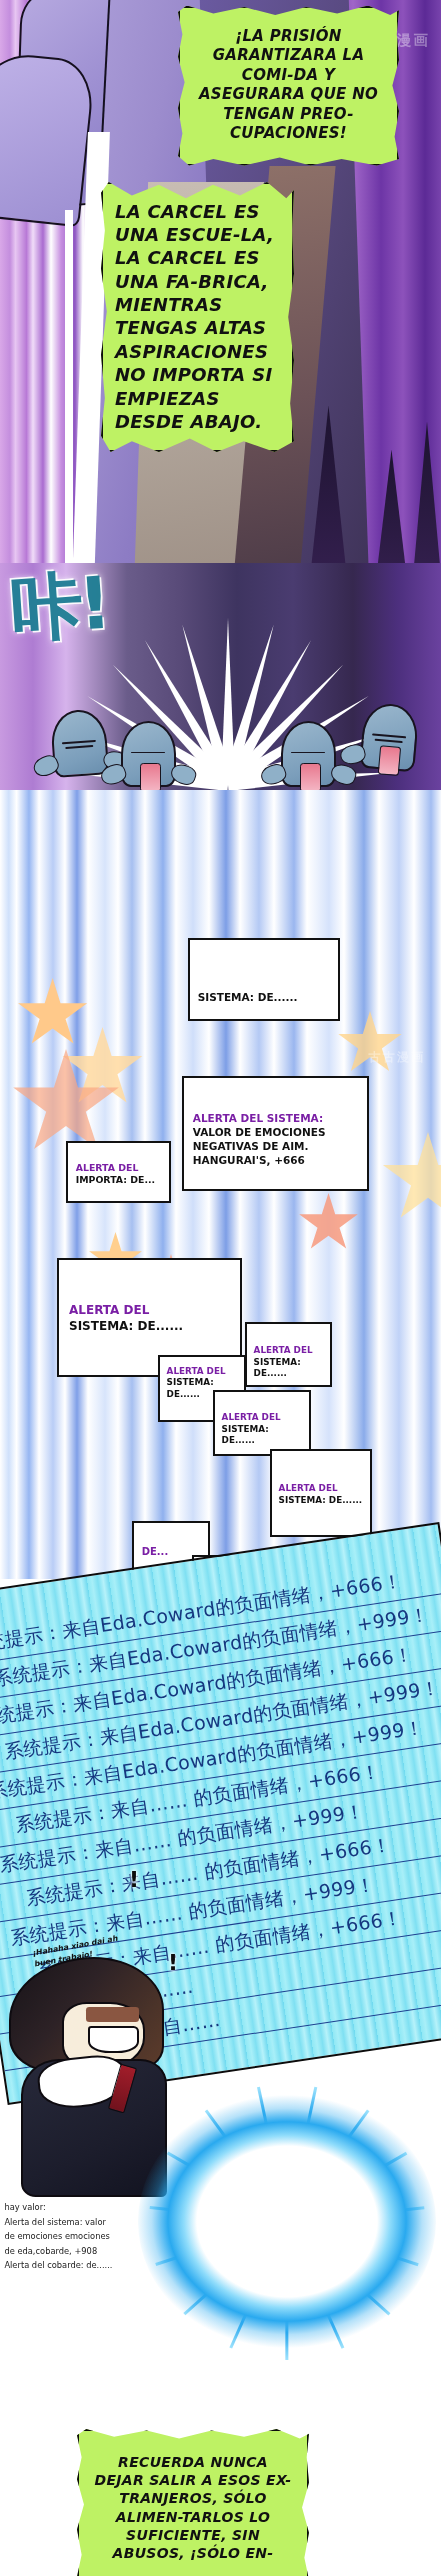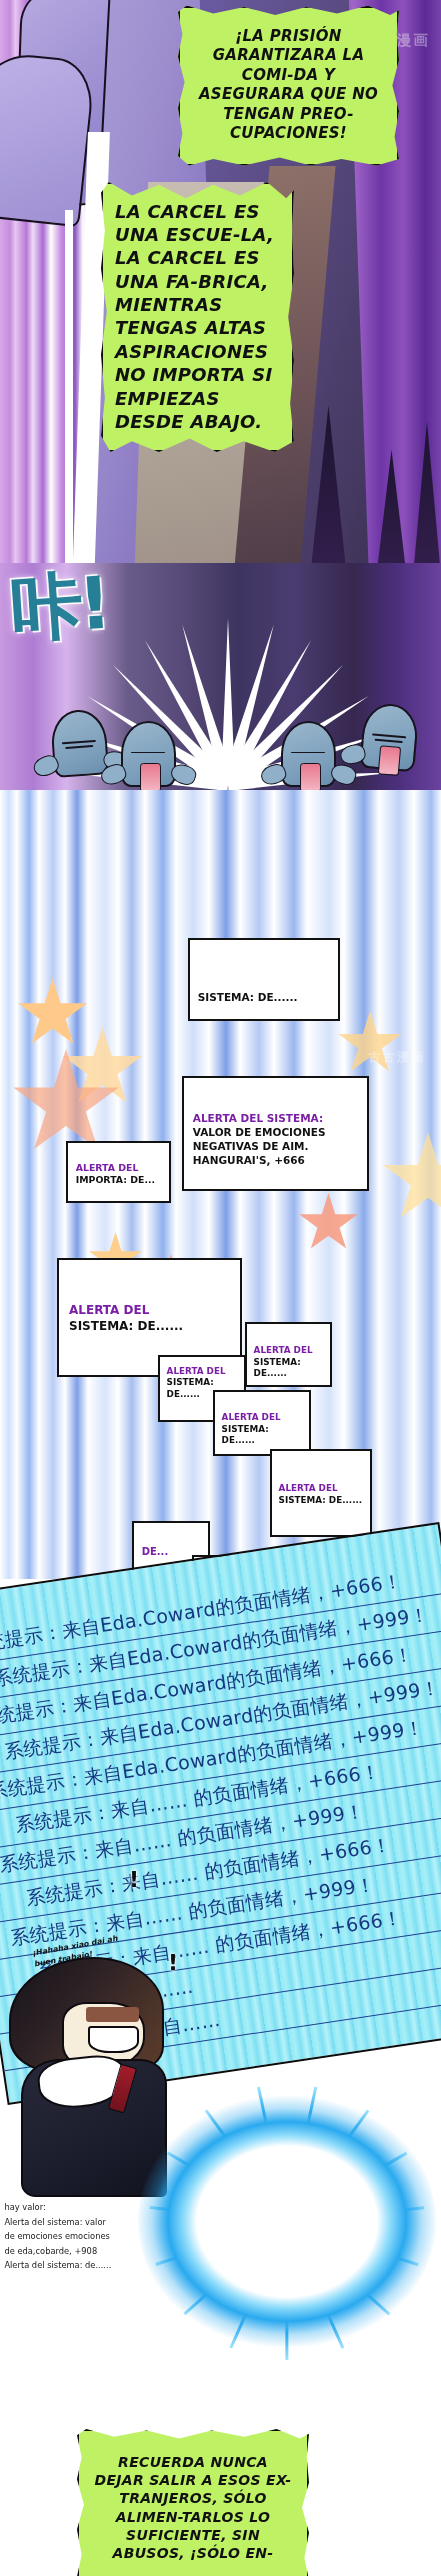--- a/index.html
+++ b/index.html
@@ -487,21 +487,21 @@
       <i class="burst-ray" style="transform:translate(-50%,0) rotate(336deg);"></i>
     </div>
     <div class="burst-glow"></div>
   </div>
 
   <div class="note">
     <div>hay valor:</div>
     <div>Alerta del sistema: valor</div>
     <div>de emociones emociones</div>
     <div>de eda,cobarde, +908</div>
-    <div>Alerta del sistema: de......</div>
+    <div>Alerta del cobarde: de......</div>
   </div>
 
   <div class="bubble jag" style="left:77px; top:2429px; width:232px; font-size:14px; text-align:center; padding:22px 14.4px;">
     <span>RECUERDA NUNCA DEJAR SALIR A ESOS EX-TRANJEROS, SÓLO ALIMEN-TARLOS LO SUFICIENTE, SIN ABUSOS, ¡SÓLO EN-</span>
   </div>
 
 </div>
 
 
 </body></html>

